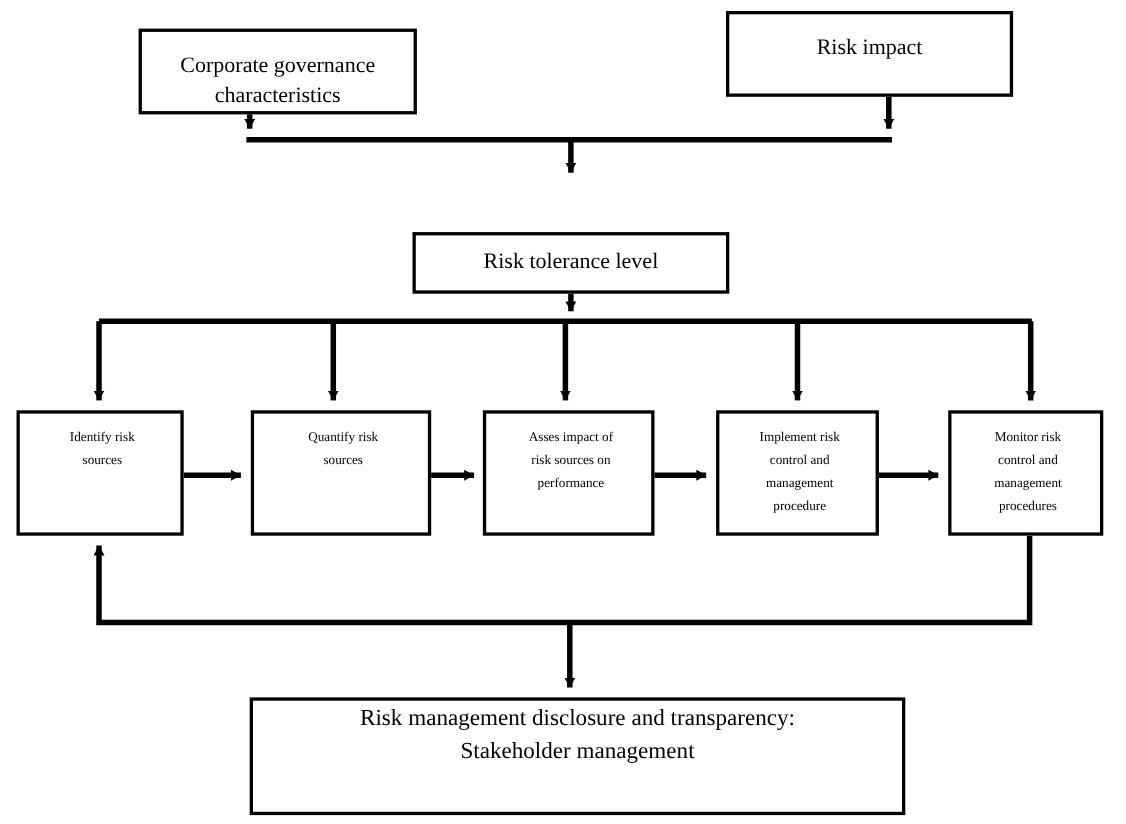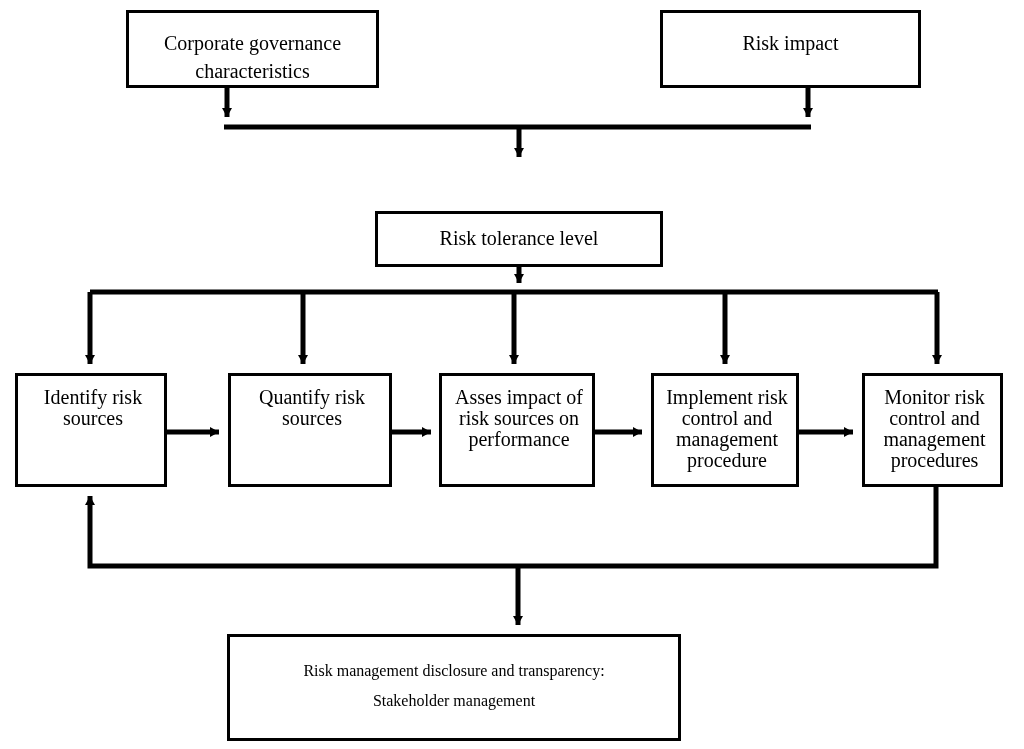--- a/index.html
+++ b/index.html
@@ -34,21 +34,21 @@
     color: #000000;
     z-index: 5;
   }
   .node .node-label {
     display: block;
     width: 100%;
     white-space: pre-line;
   }
   
   #node-corp-gov {
-    left: 126px; top: 10px; width: 253px; height: 78px;
+    left: 126px; top: 26px; width: 253px; height: 78px;
     padding-top: 16px;
     font-size: 20px;
     line-height: 28px;
   }
   #node-risk-sources {
     left: 660px; top: 10px; width: 261px; height: 78px;
     padding-top: 16px;
     font-size: 20px;
     line-height: 28px;
   }
@@ -59,32 +59,32 @@
     line-height: 28px;
     margin-top: 45px;
   }
   
   .process {
     top: 373px;
     height: 114px;
     padding-top: 11px;
     padding-left: 4px;
     padding-right: 0;
-    font-size: 20px;
+    font-size: 12px;
     line-height: 21px;
   }
   #node-identify   { left: 15px;  width: 152px; }
   #node-quantify   { left: 228px; width: 164px; }
   #node-assess     { left: 439px; width: 156px; }
   #node-implement  { left: 651px; width: 148px; }
   #node-monitor    { left: 862px; width: 141px; }
   #node-disclosure {
-    left: 227px; top: 634px; width: 454px; height: 107px;
-    padding-top: 19px;
-    font-size: 16px;
+    left: 227px; top: 634px; width: 596px; height: 107px;
+    padding-top: 0;
+    font-size: 21px;
     line-height: 30px;
   }
 </style>
 </head>
 <body>
 
 <div id="canvas">
 
   <svg id="diagram-svg" viewBox="0 0 1024 749" xmlns="http://www.w3.org/2000/svg">
     <defs>

